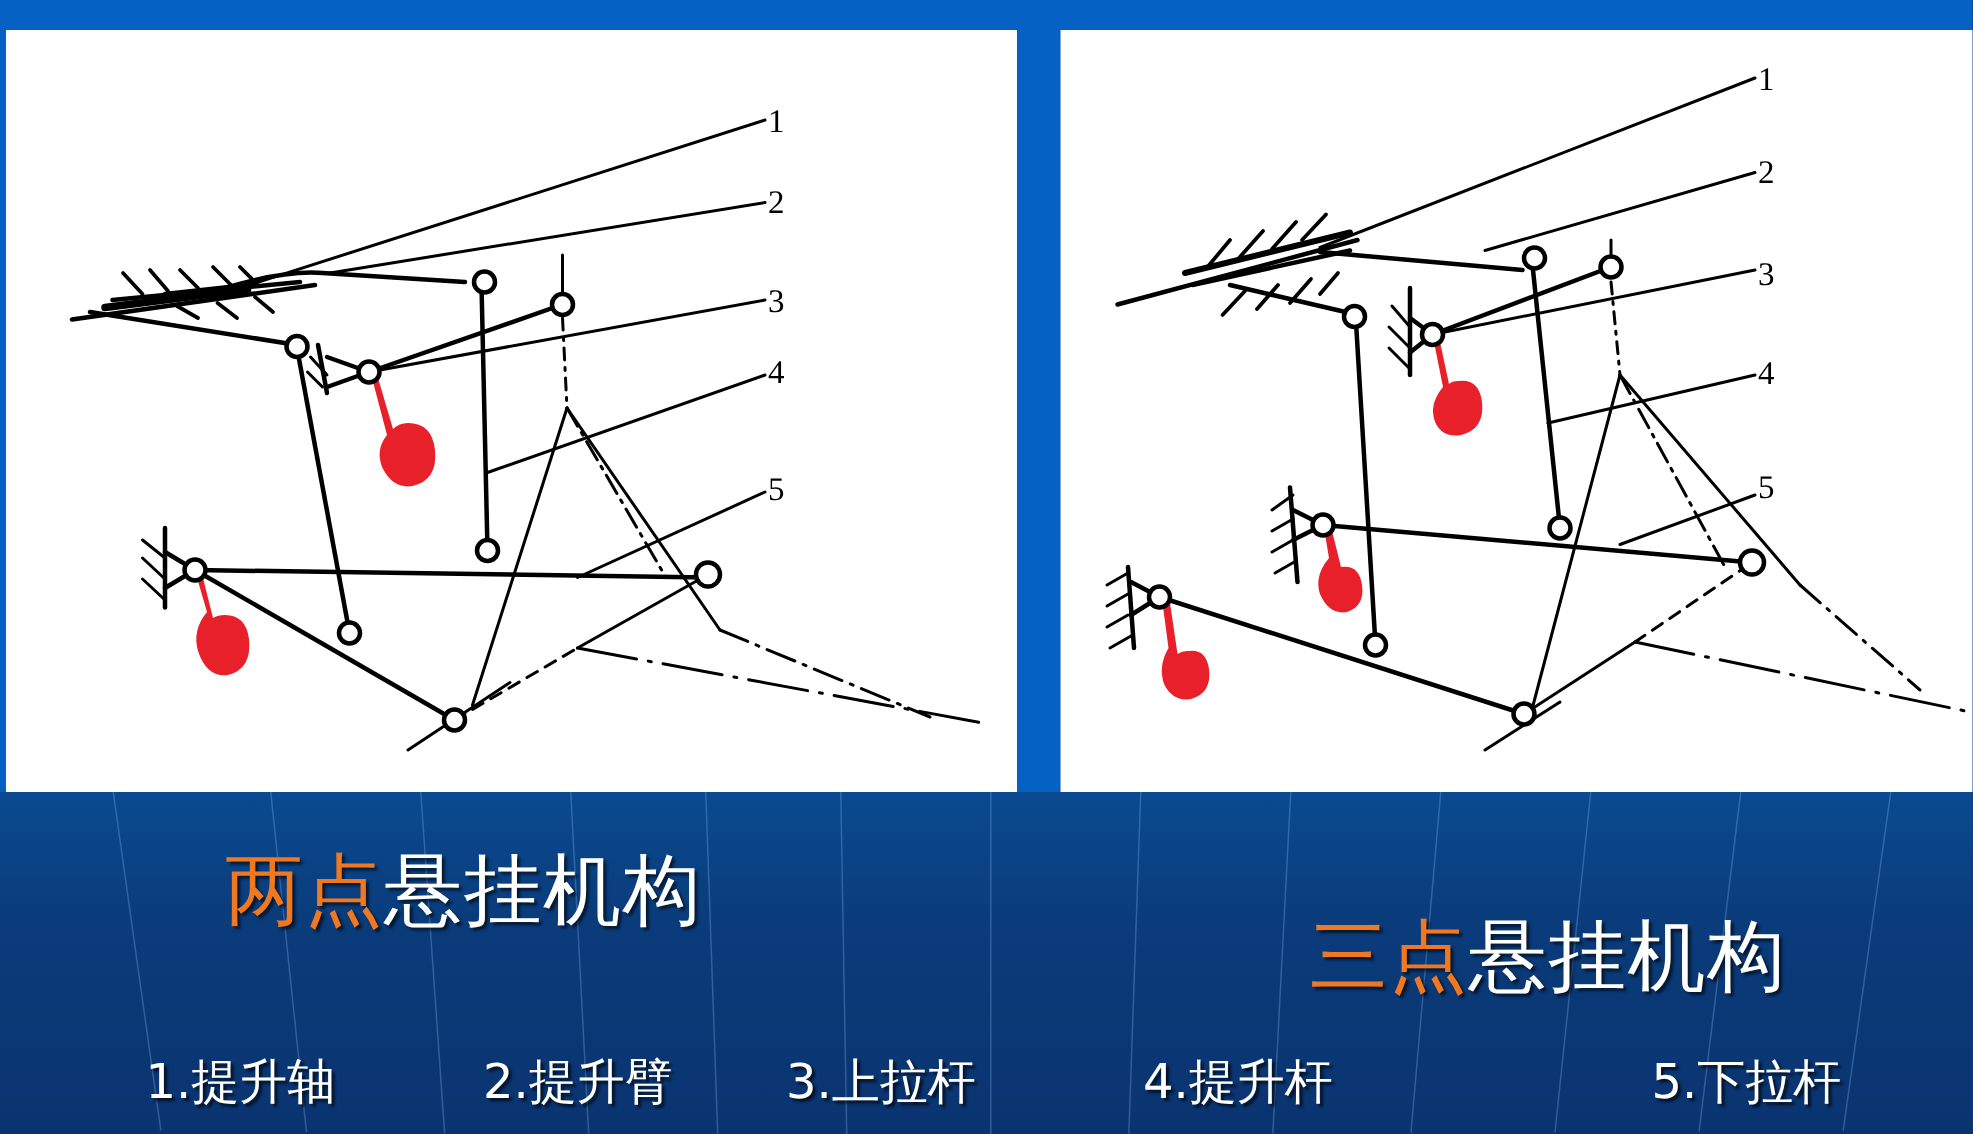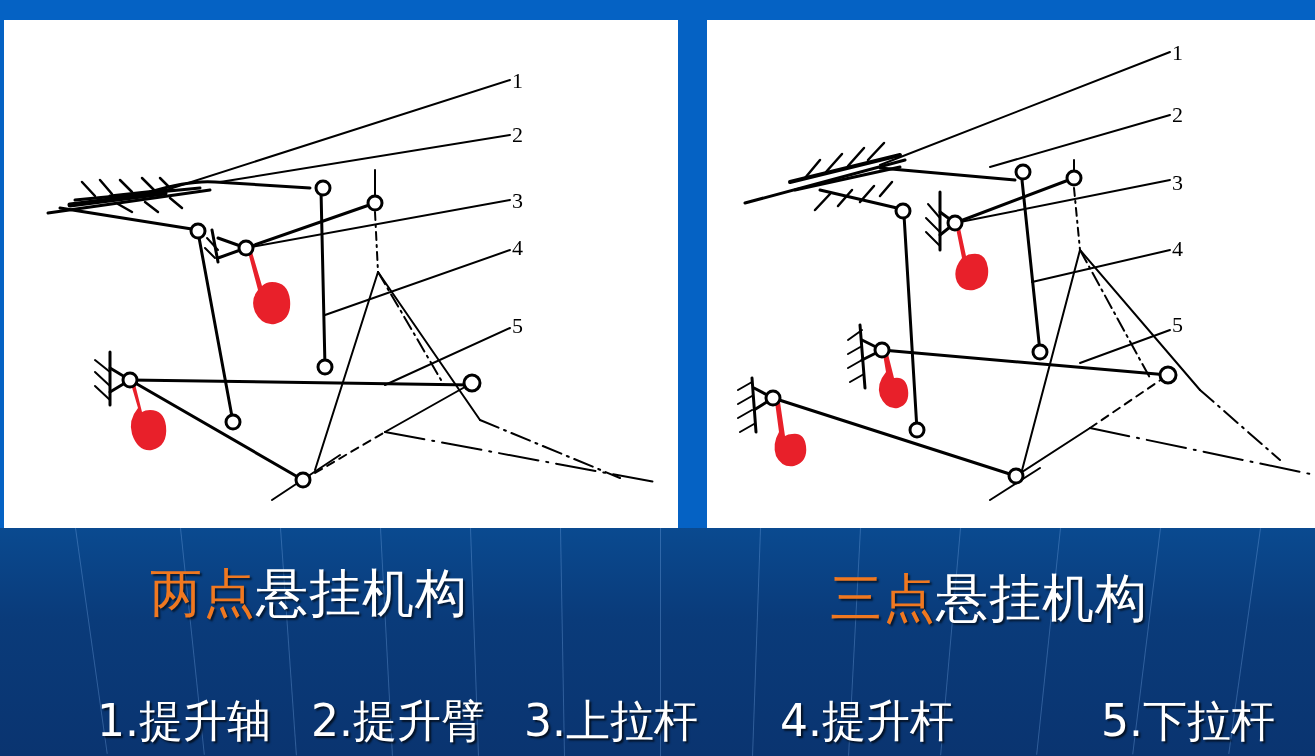--- a/index.html
+++ b/index.html
@@ -10,21 +10,21 @@
   .bottom{position:absolute;left:0;top:528px;width:1315px;height:228px;
     background:linear-gradient(180deg,#0a4a90 0%,#0a3b7a 40%,#0a3470 100%);overflow:hidden;}
   .sidebar{position:absolute;top:0;height:528px;background:#0562c4;}
   .panel{position:absolute;background:#ffffff;overflow:hidden;}
   .panel svg{position:absolute;left:0;top:0;}
   .streak{position:absolute;width:1px;background:rgba(120,170,230,0.35);transform-origin:top left;}
   .title{position:absolute;top:566px;font-size:52px;letter-spacing:1px;
     text-shadow:2px 2px 2px rgba(0,0,0,0.6);white-space:nowrap;line-height:64px;}
   .title .hl{color:#f07820;}
   .title .wt{color:#ffffff;}
-  .legend{position:absolute;top:696px;font-size:44px;color:#ffffff;
+  .legend{position:absolute;top:696px;font-size:32px;color:#ffffff;
     text-shadow:2px 2px 2px rgba(0,0,0,0.7);white-space:nowrap;line-height:50px;}
 </style>
 </head>
 <body>
 
 <div class="topband"></div>
 <div class="sidebar" style="left:0;width:4px;"></div>
 <div class="sidebar" style="left:678px;width:29px;"></div>
 
 <div class="panel" style="left:4px;top:20px;width:674px;height:508px;">
@@ -236,21 +236,21 @@
   <div class="streak" style="left:860px;top:0;height:228px;transform:rotate(3deg);"></div>
   <div class="streak" style="left:960px;top:0;height:228px;transform:rotate(5deg);"></div>
   <div class="streak" style="left:1060px;top:0;height:228px;transform:rotate(6deg);"></div>
   <div class="streak" style="left:1160px;top:0;height:228px;transform:rotate(7deg);"></div>
   <div class="streak" style="left:1260px;top:0;height:228px;transform:rotate(8deg);"></div>
 </div>
 
 <div class="title" style="left:150px;font-family:Liberation Mono, monospace;">
   <span class="hl">两点</span><span class="wt">悬挂机构</span>
 </div>
-<div class="title" style="left:830px;">
+<div class="title" style="left:873px;margin-top:40px;">
   <span class="hl">三点</span><span class="wt">悬挂机构</span>
 </div>
 
 <div class="legend" style="left:97px;"><span>1.</span><span>提升轴</span></div>
-<div class="legend" style="left:311px;"><span>2.</span><span>提升臂</span></div>
+<div class="legend" style="left:322px;"><span>2.</span><span>提升臂</span></div>
 <div class="legend" style="left:524px;"><span>3.</span><span>上拉杆</span></div>
-<div class="legend" style="left:780px;"><span>4.</span><span>提升杆</span></div>
+<div class="legend" style="left:762px;"><span>4.</span><span>提升杆</span></div>
 <div class="legend" style="left:1101px;"><span>5.</span><span>下拉杆</span></div>
 
 </body></html>

